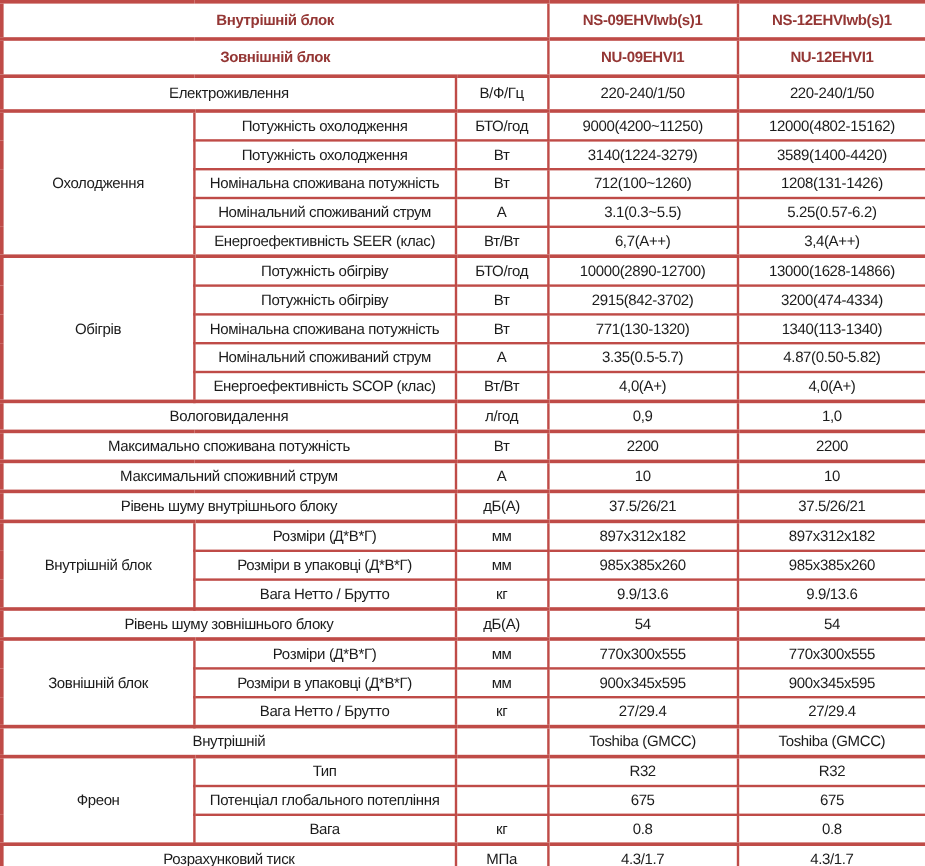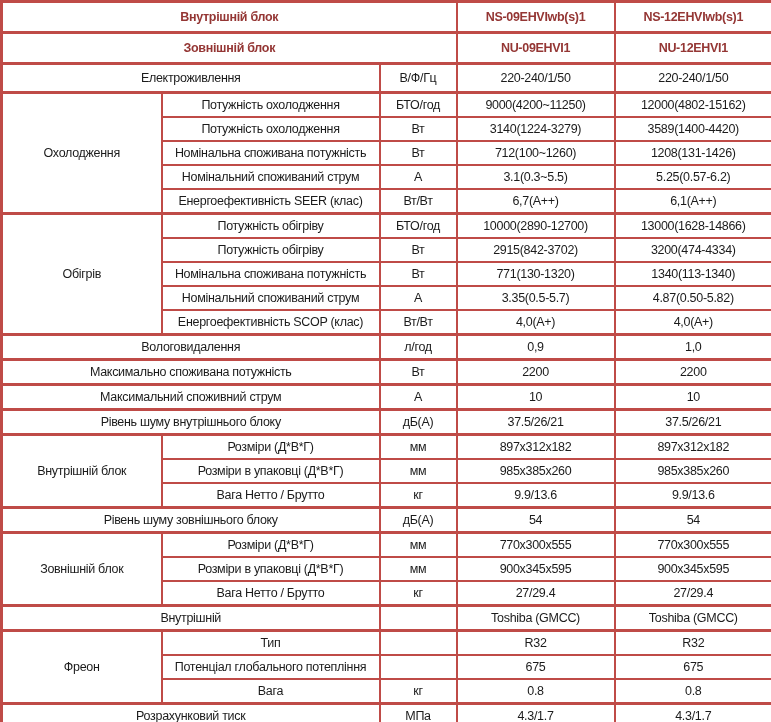--- a/index.html
+++ b/index.html
@@ -83,21 +83,21 @@
         <tr>
           <td class="label">Номінальний споживаний струм</td>
           <td class="unit">А</td>
           <td class="val">3.1(0.3~5.5)</td>
           <td class="val">5.25(0.57-6.2)</td>
         </tr>
         <tr>
           <td class="label">Енергоефективність SEER (клас)</td>
           <td class="unit">Вт/Вт</td>
           <td class="val">6,7(А++)</td>
-          <td class="val">6,1(А++)</td>
+          <td class="val">3,4(А++)</td>
         </tr>
         <tr class="sec">
           <td class="label group" rowspan="5">Обігрів</td>
           <td class="label">Потужність обігріву</td>
           <td class="unit">БТО/год</td>
           <td class="val">10000(2890-12700)</td>
           <td class="val">13000(1628-14866)</td>
         </tr>
         <tr>
           <td class="label">Потужність обігріву</td>

